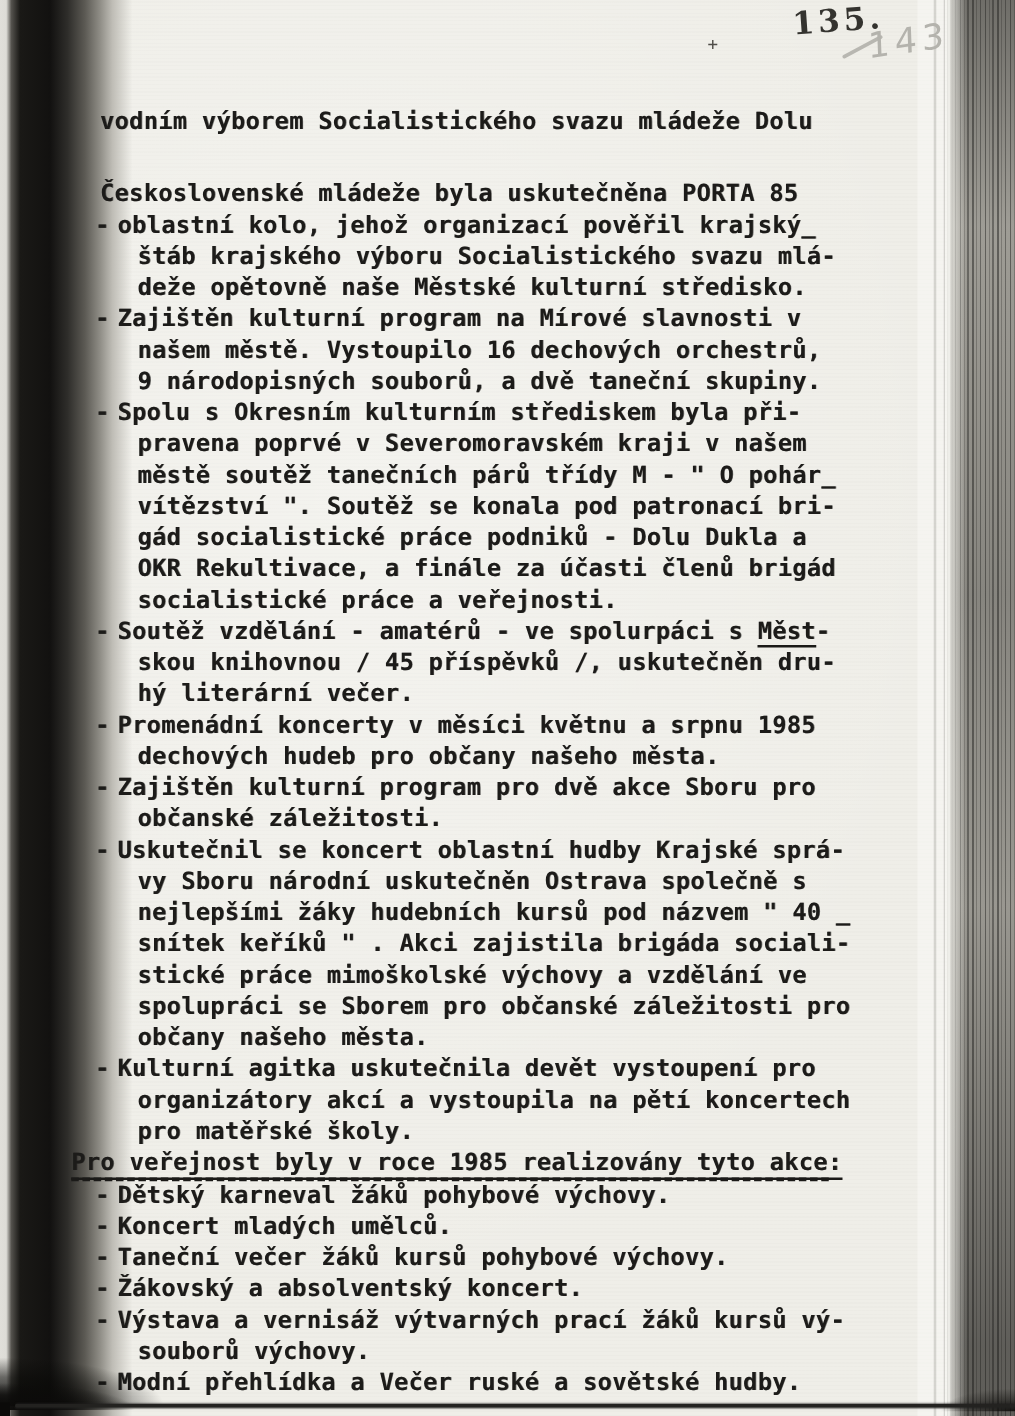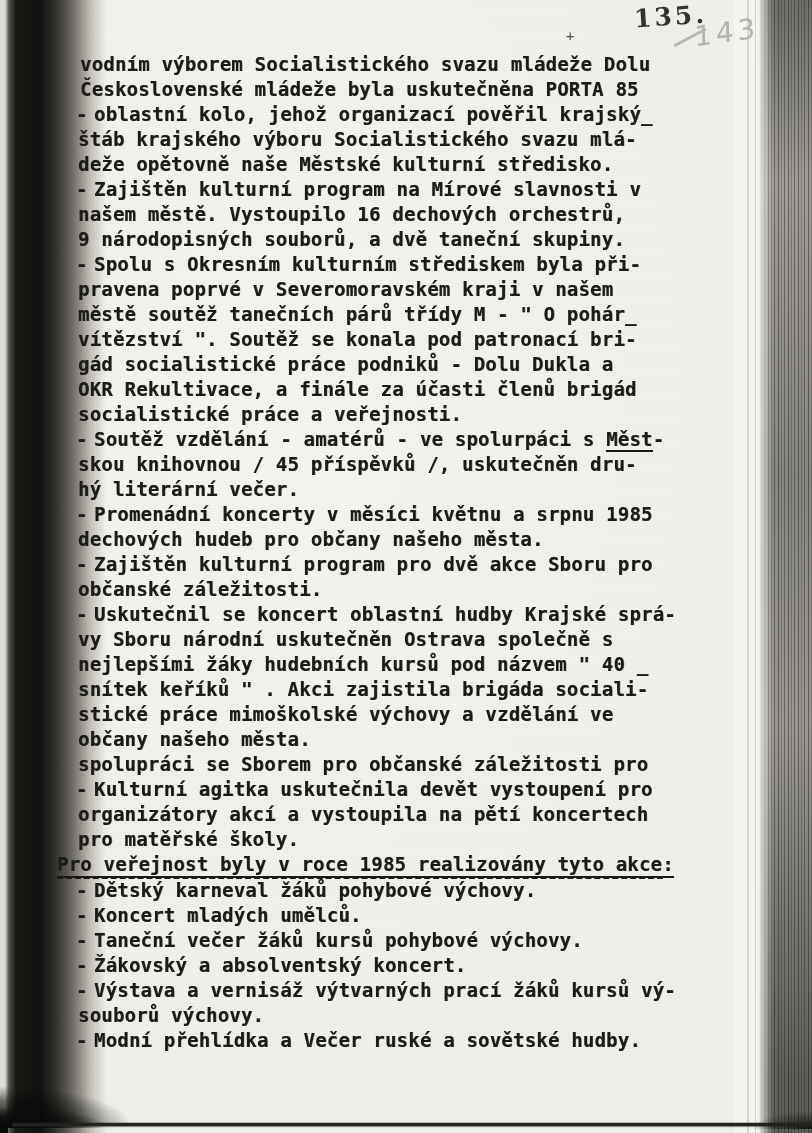--- a/index.html
+++ b/index.html
@@ -93,23 +93,23 @@
   
   .text-block {
     position:absolute; left:0; top:52px; right:0;
     font-size:19px; font-weight:bold; color:#1c1b19;
     letter-spacing:0.2px;
   }
   .line {
     position:relative; height:25px; line-height:25px; white-space:pre;
   }
   .line .t { text-shadow:0.5px 0 0 rgba(28,27,25,0.55); }
-  .line.p { padding-left:80px; }
+  .line.p { padding-left:80px;margin-top:33px; }
   .line.b { padding-left:94px; }
-  .line.c { padding-left:65px;margin-left:13px; }
+  .line.c { padding-left:110px; }
   .line .dash { position:absolute; left:76px; }
   .line.h { padding-left:57px; margin-bottom:1px; }
   .line.h .t { border-bottom:2px solid #1b1a18; padding-bottom:1px; }
   .line.h::after {
     content:""; position:absolute; left:57px; width:606px; top:24px;
     border-top:3px dashed #1b1a18;
   }
   .u-seg { border-bottom:2px solid #1b1a18;text-align:center; }
 </style>
 </head>
@@ -149,22 +149,22 @@
       <div class="line c"><span class="t">hý literární večer.</span></div>
       <div class="line b"><span class="dash t">-</span><span class="t">Promenádní koncerty v měsíci květnu a srpnu 1985</span></div>
       <div class="line c"><span class="t">dechových hudeb pro občany našeho města.</span></div>
       <div class="line b"><span class="dash t">-</span><span class="t">Zajištěn kulturní program pro dvě akce Sboru pro</span></div>
       <div class="line c"><span class="t">občanské záležitosti.</span></div>
       <div class="line b"><span class="dash t">-</span><span class="t">Uskutečnil se koncert oblastní hudby Krajské sprá-</span></div>
       <div class="line c"><span class="t">vy Sboru národní uskutečněn Ostrava společně s</span></div>
       <div class="line c"><span class="t">nejlepšími žáky hudebních kursů pod názvem " 40 _</span></div>
       <div class="line c"><span class="t">snítek keříků " . Akci zajistila brigáda sociali-</span></div>
       <div class="line c"><span class="t">stické práce mimoškolské výchovy a vzdělání ve</span></div>
+      <div class="line c"><span class="t">spolupráci se Sborem pro občanské záležitosti pro</span></div>
       <div class="line c"><span class="t">občany našeho města.</span></div>
-      <div class="line c"><span class="t">spolupráci se Sborem pro občanské záležitosti pro</span></div>
       <div class="line b"><span class="dash t">-</span><span class="t">Kulturní agitka uskutečnila devět vystoupení pro</span></div>
       <div class="line c"><span class="t">organizátory akcí a vystoupila na pětí koncertech</span></div>
       <div class="line c"><span class="t">pro matěřské školy.</span></div>
       <div class="line h"><span class="t">Pro veřejnost byly v roce 1985 realizovány tyto akce:</span></div>
       <div class="line b"><span class="dash t">-</span><span class="t">Dětský karneval žáků pohybové výchovy.</span></div>
       <div class="line b"><span class="dash t">-</span><span class="t">Koncert mladých umělců.</span></div>
       <div class="line b"><span class="dash t">-</span><span class="t">Taneční večer žáků kursů pohybové výchovy.</span></div>
       <div class="line b"><span class="dash t">-</span><span class="t">Žákovský a absolventský koncert.</span></div>
       <div class="line b"><span class="dash t">-</span><span class="t">Výstava a vernisáž výtvarných prací žáků kursů vý-</span></div>
       <div class="line c"><span class="t">souborů výchovy.</span></div>

